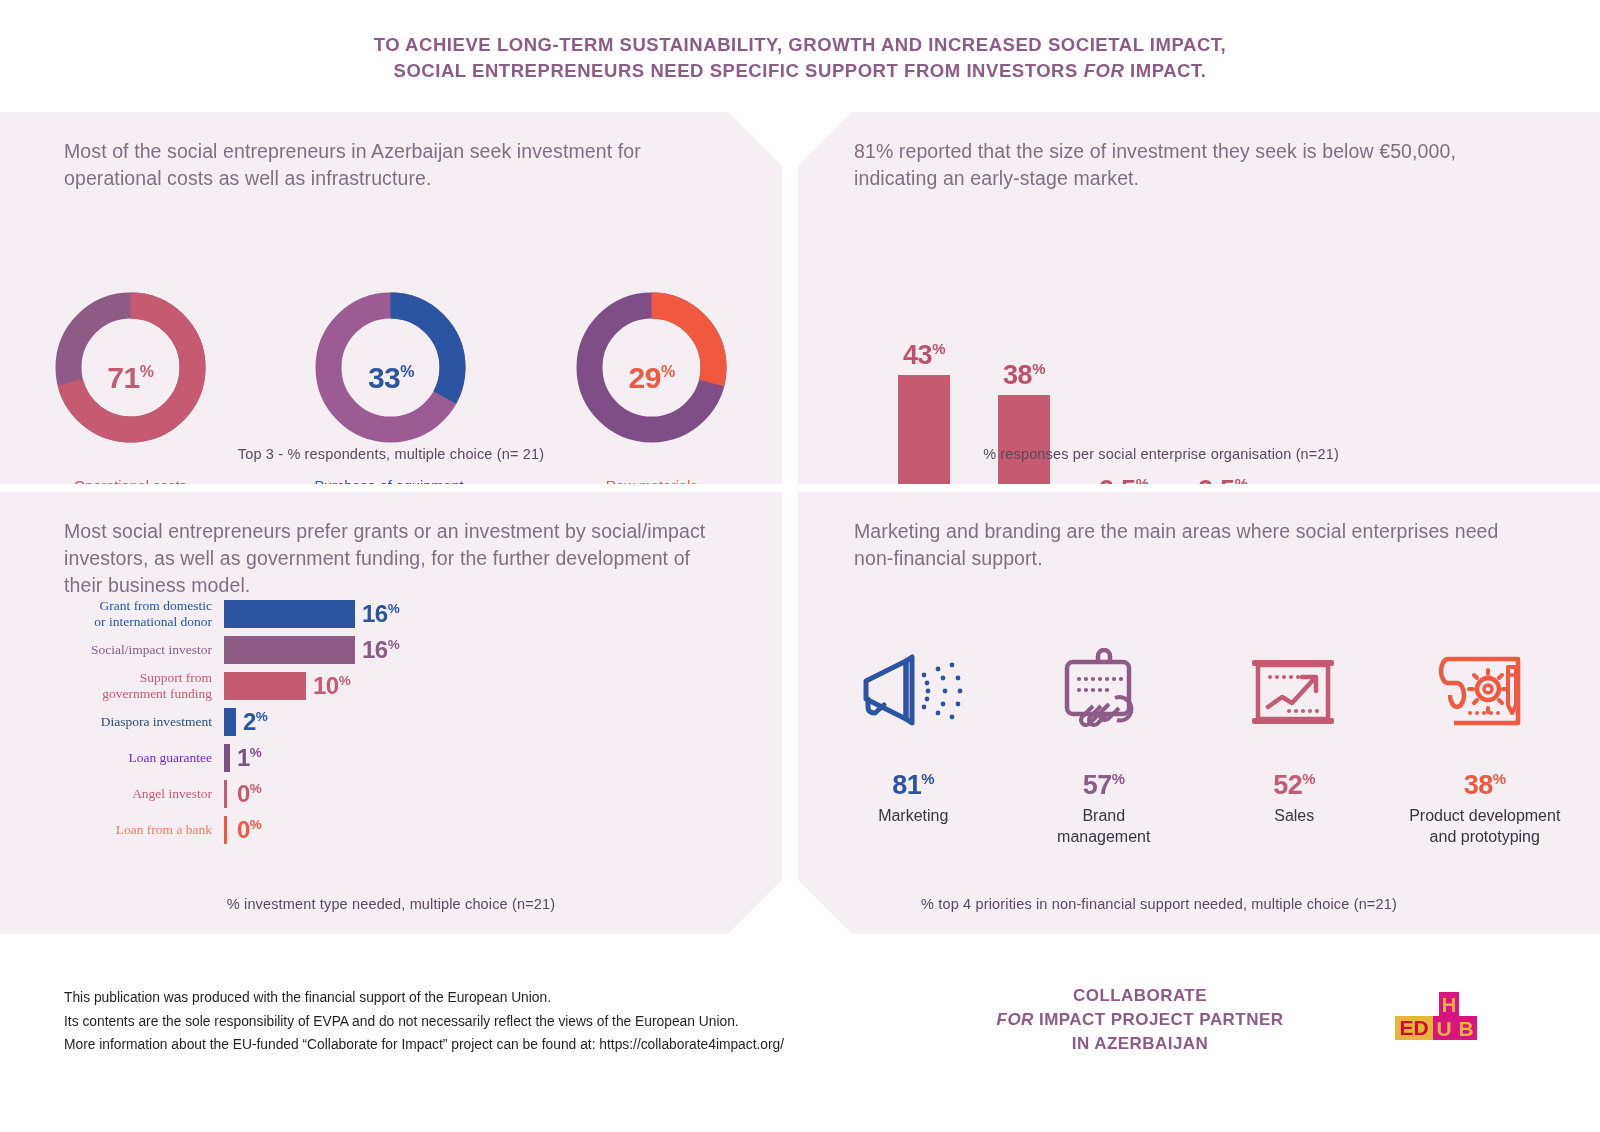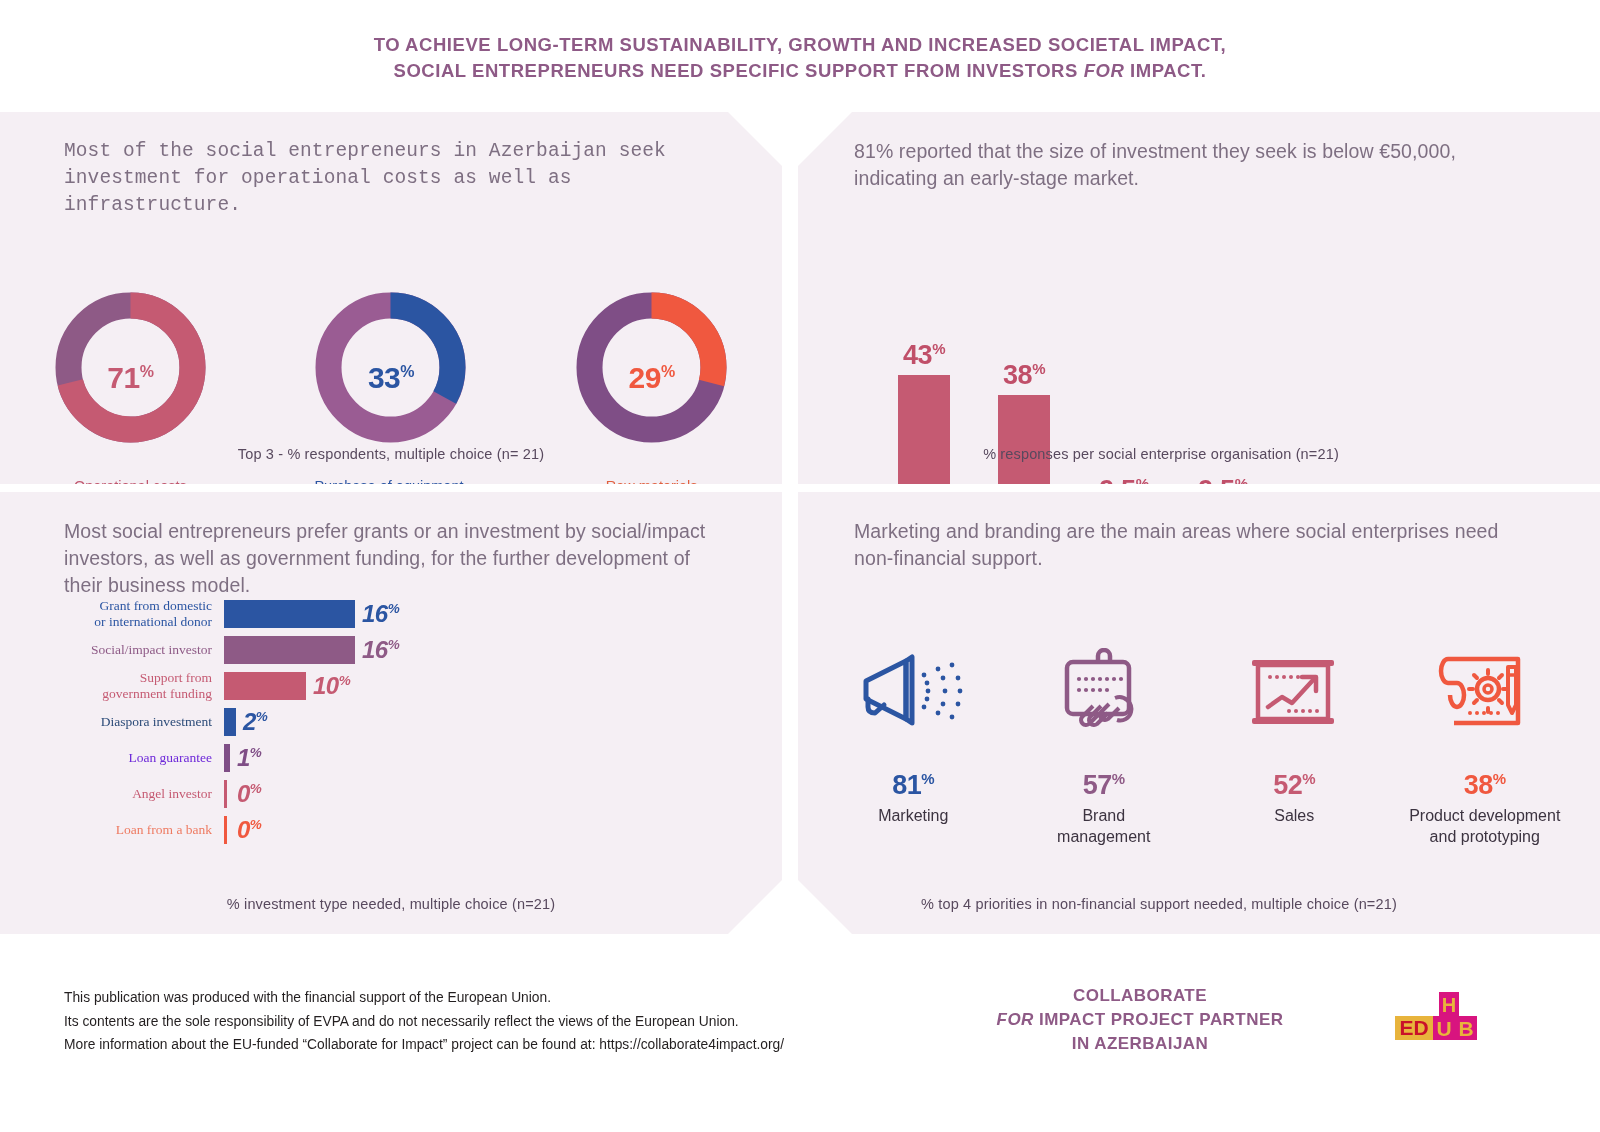--- a/index.html
+++ b/index.html
@@ -75,21 +75,21 @@
   .vbar-val sup { font-size:15px; vertical-align:super; }
   .vbar-tick { position:absolute; top:100%; left:50%; transform:translateX(-50%);
                white-space:nowrap; font-size:13px; color:#4B3F52; padding-top:11px; }
 
   
   .hbars { position:absolute; left:62px; top:104px; width:640px; }
   .hrow { display:flex; align-items:center; height:36px; }
   .hlabel { width:162px; text-align:right; padding-right:12px;
             font-size:13.5px; line-height:1.18; font-weight:400;font-family:Liberation Serif, serif; }
   .hbar { height:28px; border-radius:0; }
-  .hval { padding-left:7px; font-size:24px; font-weight:bold; letter-spacing:-.5px;font-style:italic; }
+  .hval { padding-left:7px; font-size:24px; font-weight:bold; letter-spacing:-.5px; }
   .hval sup { font-size:13.5px; vertical-align:super; }
 
   
   .iconrow { position:absolute; left:20px; top:150px; width:762px;
              display:flex; justify-content:space-around; align-items:flex-start; }
   .iconcell { width:180px; text-align:center; }
   .iconbox { height:100px; display:flex; align-items:center; justify-content:center; }
   .icon-val { margin-top:28px; font-size:27px; font-weight:bold; letter-spacing:-.5px; }
   .icon-val sup { font-size:15px; vertical-align:super; }
   .icon-lab { margin-top:5px; font-size:16px; color:#3C3340; line-height:1.3; }
@@ -110,21 +110,21 @@
 <div class="page">
 
   <div class="header">
     <div class="line">TO ACHIEVE LONG-TERM SUSTAINABILITY, GROWTH AND INCREASED SOCIETAL IMPACT,</div>
     <div class="line">
       <span>SOCIAL ENTREPRENEURS NEED SPECIFIC SUPPORT FROM INVESTORS </span><em>FOR</em><span> IMPACT.</span>
     </div>
   </div>
 
   <div class="panel q-tl">
-    <div class="panel-title" style="width:660px;font-family:Liberation Mono, monospace;">Most of the social entrepreneurs in Azerbaijan seek investment for operational costs as well as infrastructure.</div>
+    <div class="panel-title" style="width:660px;">Most of the social entrepreneurs in Azerbaijan seek investment for operational costs as well as infrastructure.</div>
 
     <div class="donut-row">
 
       <div class="donut-cell">
         <div class="donut-wrap">
           <svg width="155" height="155" viewBox="0 0 155 155">
             <circle cx="77.5" cy="77.5" r="62" fill="none" stroke="#8E5A86" stroke-width="26"></circle>
             <circle cx="77.5" cy="77.5" r="62" fill="none" stroke="#C55A72" stroke-width="26" stroke-dasharray="276.6 389.6" transform="rotate(-90 77.5 77.5)"></circle>
           </svg>
           <div class="donut-center" style="color:#C55A72;">

